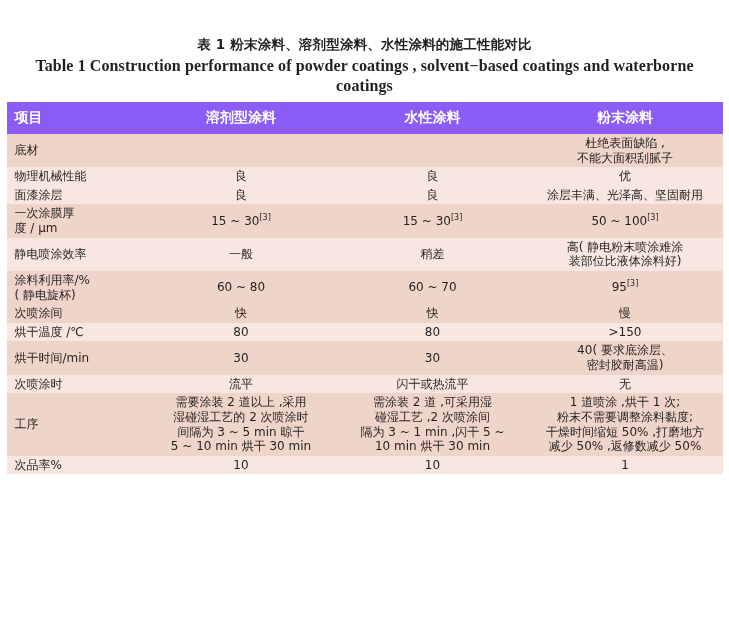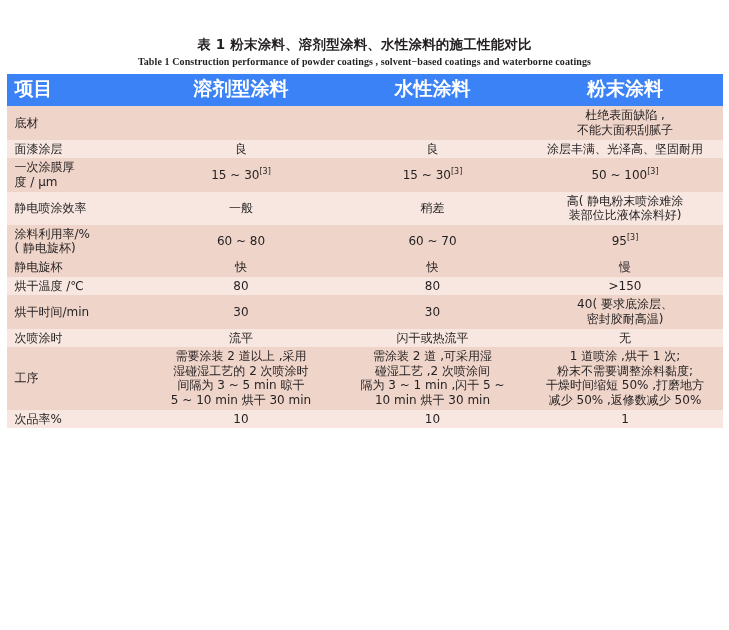--- a/index.html
+++ b/index.html
@@ -27,43 +27,43 @@
     line-height: 1.25;
   }
   .caption-cn {
     font-family: "DejaVu Sans", sans-serif;
     font-size: 13.5px;
     font-weight: bold;
     letter-spacing: 0.2px;
     color: #231f20;
   }
   .caption-en {
-    font-size: 10px;
+    font-size: 16px;
     font-weight: bold;
     margin-top: 3px;
     color: #231f20;
     letter-spacing: 0.1px;
   }
   table.perf {
     width: 716px;
     margin: 6px auto 0 auto;
     border-collapse: collapse;
     table-layout: fixed;
   }
   table.perf th, table.perf td {
     border: none;
     vertical-align: middle;
     padding: 2px 4px;
     line-height: 1.22;
   }
   thead th {
-    background: #3b82f6;
+    background: #8b5cf6;
     color: #ffffff;
-    font-family: Liberation Mono, monospace;
-    font-size: 19px;
+    font-family: Liberation Sans, sans-serif;
+    font-size: 14px;
     font-weight: bold;
     height: 28px;
     text-align: center;
   }
   thead th.first {
     text-align: left;
     padding-left: 8px;
   }
   tbody td {
     font-family: "DejaVu Sans", sans-serif;
@@ -130,20 +130,34 @@
           <td class="">
             <span class="stack"></span>
           </td>
           <td class="">
             <span class="stack">杜绝表面缺陷 ,</span>
             <span class="stack">不能大面积刮腻子</span>
           </td>
         </tr>
         <tr class="odd">
           <td class="label">
+            <span class="stack">物理机械性能</span>
+          </td>
+          <td class="">
+            <span class="stack">良</span>
+          </td>
+          <td class="">
+            <span class="stack">良</span>
+          </td>
+          <td class="">
+            <span class="stack">优</span>
+          </td>
+        </tr>
+        <tr class="odd">
+          <td class="label">
             <span class="stack">面漆涂层</span>
           </td>
           <td class="">
             <span class="stack">良</span>
           </td>
           <td class="">
             <span class="stack">良</span>
           </td>
           <td class="">
             <span class="stack">涂层丰满、光泽高、坚固耐用</span>
@@ -189,21 +203,21 @@
           </td>
           <td class="">
             <span class="stack">60 ~ 70</span>
           </td>
           <td class="">
             <span class="stack">95<sup>[3]</sup></span>
           </td>
         </tr>
         <tr class="even">
           <td class="label">
-            <span class="stack">静电旋杯</span>
+            <span class="stack">次喷涂间</span>
           </td>
           <td class="">
             <span class="stack">快</span>
           </td>
           <td class="">
             <span class="stack">快</span>
           </td>
           <td class="">
             <span class="stack">慢</span>
           </td>

